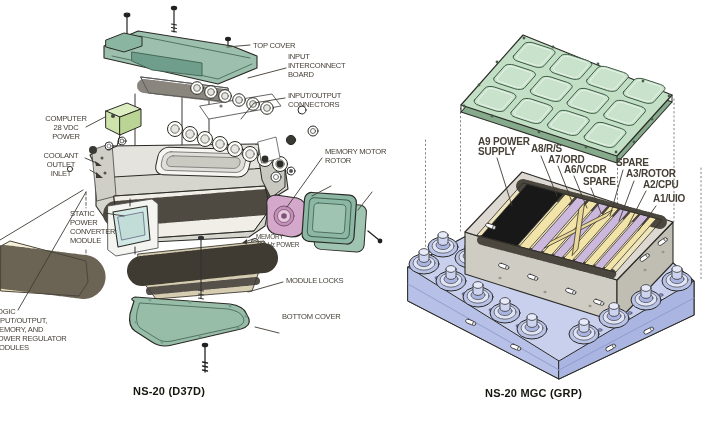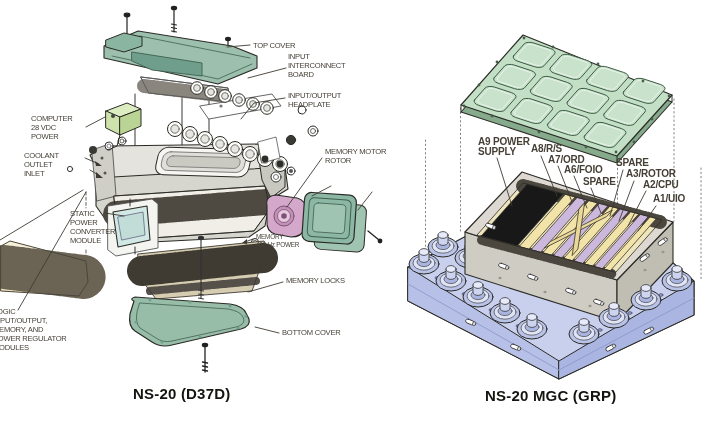--- a/index.html
+++ b/index.html
@@ -5,28 +5,28 @@
   html,body{margin:0;padding:0;background:#fff;}
   .stage{
     position:relative;width:708px;height:430px;overflow:hidden;background:#fff;
     font-family:"Liberation Sans", sans-serif;
   }
   .stage svg{position:absolute;left:0;top:0;}
   .lbl{
     position:absolute;font-size:7.6px;line-height:9px;letter-spacing:-0.25px;
     color:#46413a;white-space:pre-line;
   }
-  .lbl.center{}
+  .lbl.center{text-align:center;margin-left:8px;}
   .lbl.small{font-size:6.4px;line-height:7.6px;}
   .rlbl{
     position:absolute;font-weight:bold;font-size:10px;line-height:9.5px;
     letter-spacing:-0.2px;color:#453f35;white-space:pre-line;
   }
   .caption{
-    position:absolute;font-weight:bold;font-size:15px;color:#15150f;
+    position:absolute;font-weight:bold;font-size:11px;color:#15150f;
     letter-spacing:0.2px;white-space:pre;
   }
 </style>
 </head>
 <body>
 
 <div class="stage">
 
 <svg width="708" height="430" viewBox="0 0 708 430">
   <defs>
@@ -408,47 +408,47 @@
       <line x1="656" y1="206" x2="638" y2="231"></line>
     </g>
   </g>
 </svg>
 
 <div class="lbl" style="left:253px;top:41px">TOP COVER</div>
 <div class="lbl" style="left:288px;top:52px">INPUT
 INTERCONNECT
 BOARD</div>
 <div class="lbl" style="left:288px;top:91px">INPUT/OUTPUT
-HEADPLATE</div>
+CONNECTORS</div>
 <div class="lbl center" style="left:31px;top:114px;width:54px">COMPUTER
 28 VDC POWER</div>
 <div class="lbl" style="left:70px;top:209px">STATIC
 POWER
 CONVERTER
 MODULE</div>
 <div class="lbl center" style="left:24px;top:151px;width:58px">COOLANT OUTLET
 INLET</div>
 <div class="lbl" style="left:325px;top:147px">MEMORY MOTOR
 ROTOR</div>
 <div class="lbl small" style="left:256px;top:233px">MEMORY
 400 Hz POWER</div>
-<div class="lbl" style="left:286px;top:276px">MEMORY LOCKS</div>
-<div class="lbl" style="left:282px;top:328px">BOTTOM COVER</div>
+<div class="lbl" style="left:286px;top:276px">MODULE LOCKS</div>
+<div class="lbl" style="left:282px;top:312px">BOTTOM COVER</div>
 <div class="lbl" style="left:-7px;top:307px">LOGIC
 INPUT/OUTPUT,
 MEMORY, AND
 POWER REGULATOR
 MODULES</div>
 <div class="caption" style="left:133px;top:385px">NS-20 (D37D)</div>
 
 <div class="rlbl" style="left:478px;top:137px">A9 POWER
 SUPPLY</div>
 <div class="rlbl" style="left:531px;top:144px">A8/R/S</div>
 <div class="rlbl" style="left:548px;top:155px">A7/ORD</div>
-<div class="rlbl" style="left:564px;top:165px">A6/FOIO</div>
+<div class="rlbl" style="left:564px;top:165px">A6/VCDR</div>
 <div class="rlbl" style="left:583px;top:177px">SPARE</div>
 <div class="rlbl" style="left:616px;top:158px">SPARE</div>
 <div class="rlbl" style="left:626px;top:169px">A3/ROTOR</div>
 <div class="rlbl" style="left:643px;top:180px">A2/CPU</div>
 <div class="rlbl" style="left:653px;top:194px">A1/UIO</div>
 <div class="caption" style="left:485px;top:387px">NS-20 MGC (GRP)</div>
 
 </div>
 
 </body></html>

